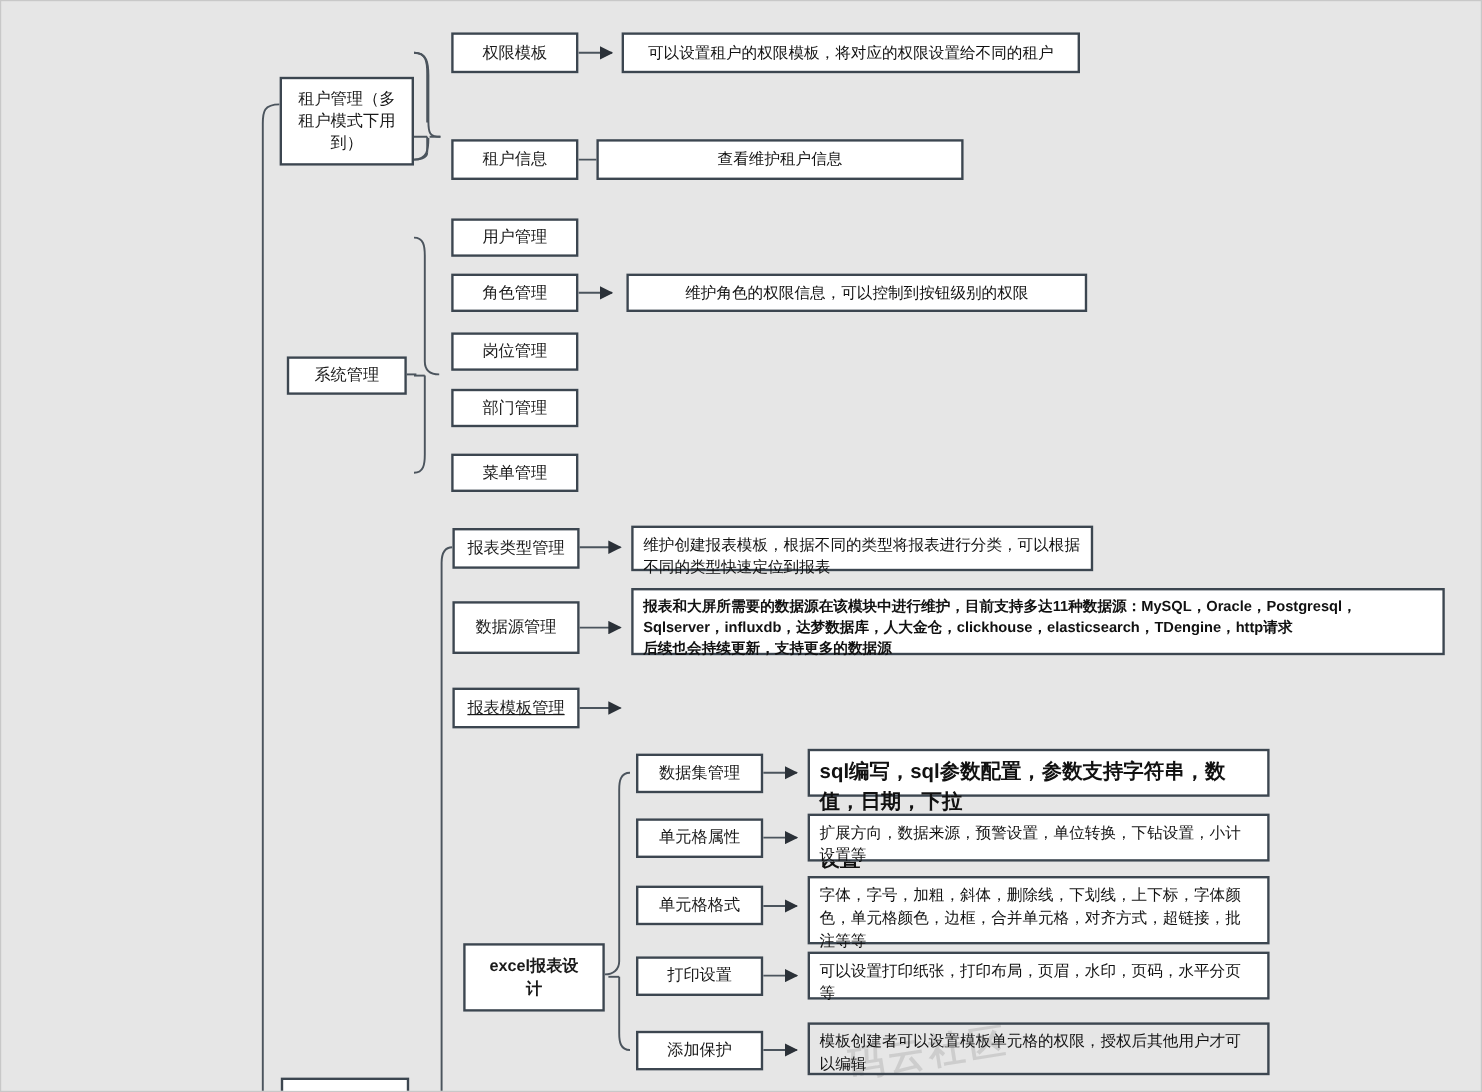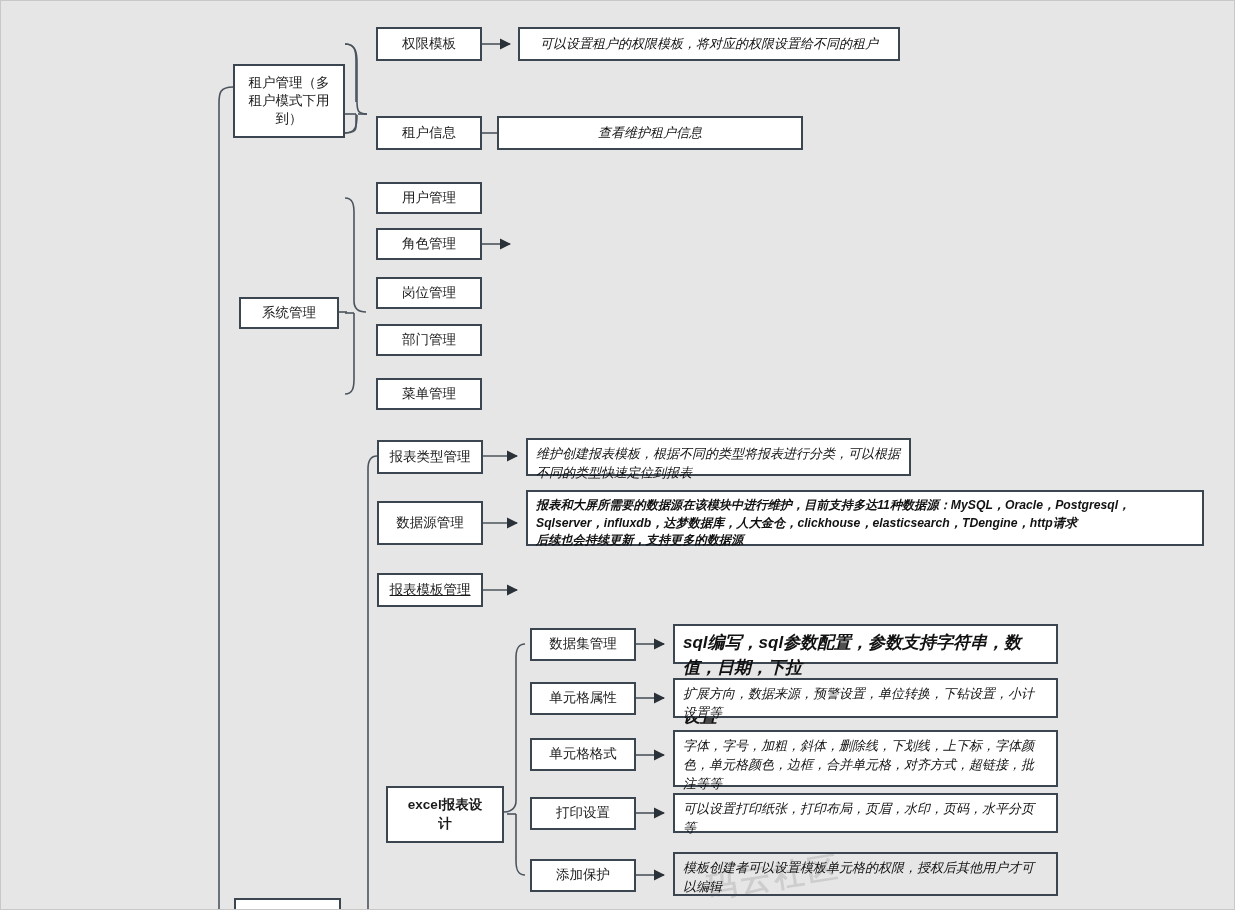--- a/index.html
+++ b/index.html
@@ -37,21 +37,20 @@
     background: #ffffff;
     border: 2px solid #3c4650;
     display: flex;
     align-items: center;
     text-align: left;
     font-size: 13px;
     color: #111111;
     line-height: 1.45;
     padding: 3px 8px;
     white-space: pre-line;
-    font-style: italic;
   }
   .desc.center { justify-content: center; text-align: center; }
   .desc.topal { align-items: flex-start; padding-top: 5px; }
   svg.wires {
     position: absolute;
     left: 0; top: 0;
     width: 1235px; height: 910px;
     pointer-events: none;
   }
   .wm {
@@ -125,20 +124,21 @@
   <div class="node" style="left:375px; top:26px; width:106px; height:34px;">权限模板</div>
   <div class="desc center" style="left:517px; top:26px; width:382px; height:34px;">可以设置租户的权限模板，将对应的权限设置给不同的租户</div>
 
   <div class="node" style="left:375px; top:115px; width:106px; height:34px;">租户信息</div>
   <div class="desc center" style="left:496px; top:115px; width:306px; height:34px;">查看维护租户信息</div>
 
   <div class="node" style="left:238px; top:296px; width:100px; height:32px;">系统管理</div>
 
   <div class="node" style="left:375px; top:181px; width:106px; height:32px;">用户管理</div>
   <div class="node" style="left:375px; top:227px; width:106px; height:32px;">角色管理</div>
+  <div class="desc center" style="left:521px; top:227px; width:384px; height:32px;">维护角色的权限信息，可以控制到按钮级别的权限</div>
   <div class="node" style="left:375px; top:276px; width:106px; height:32px;">岗位管理</div>
   <div class="node" style="left:375px; top:323px; width:106px; height:32px;">部门管理</div>
   <div class="node" style="left:375px; top:377px; width:106px; height:32px;">菜单管理</div>
 
   <div class="node" style="left:376px; top:439px; width:106px; height:34px;">报表类型管理</div>
   <div class="desc topal" style="left:525px; top:437px; width:385px; height:38px;">维护创建报表模板，根据不同的类型将报表进行分类，可以根据
 不同的类型快速定位到报表</div>
 
   <div class="node" style="left:376px; top:500px; width:106px; height:44px;">数据源管理</div>
   <div class="desc topal" style="left:525px; top:489px; width:678px; height:56px; font-weight:bold; font-size:12.2px;">报表和大屏所需要的数据源在该模块中进行维护，目前支持多达11种数据源：MySQL，Oracle，Postgresql，

